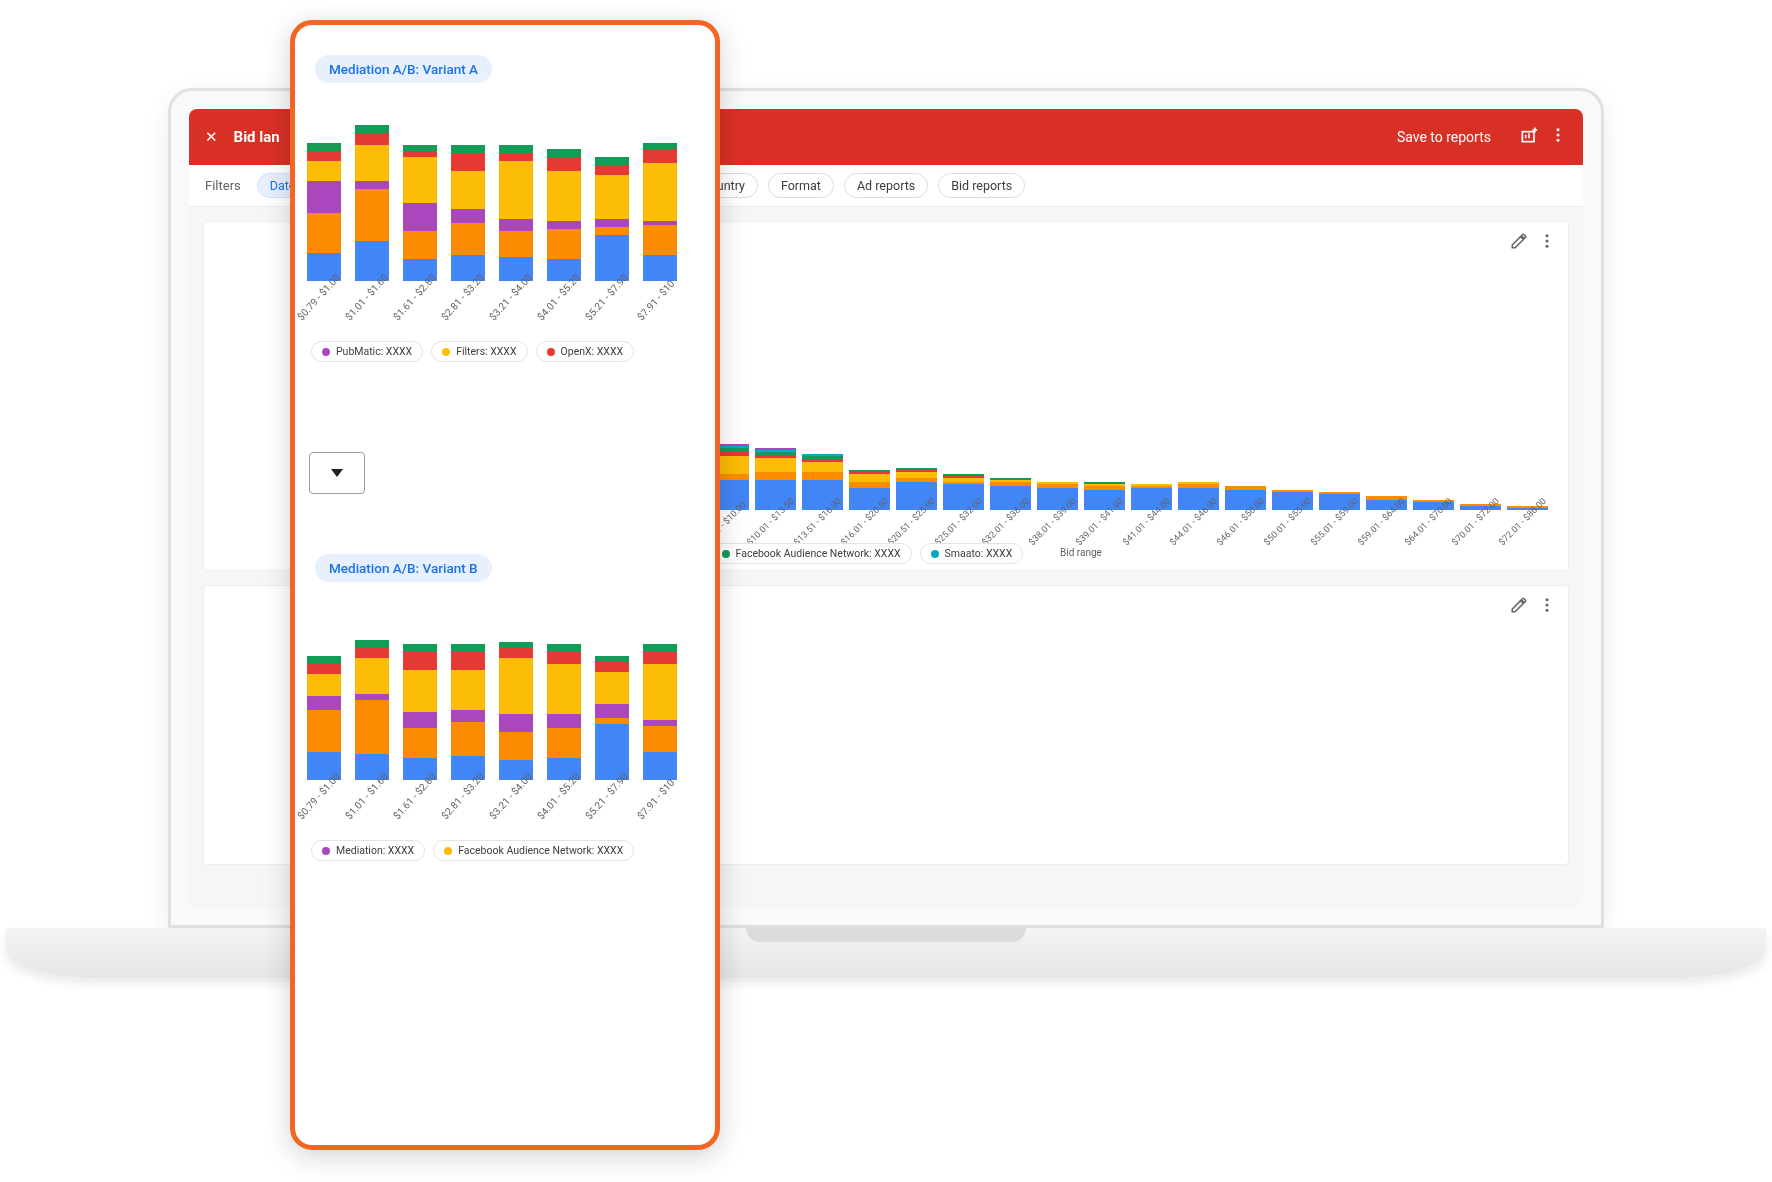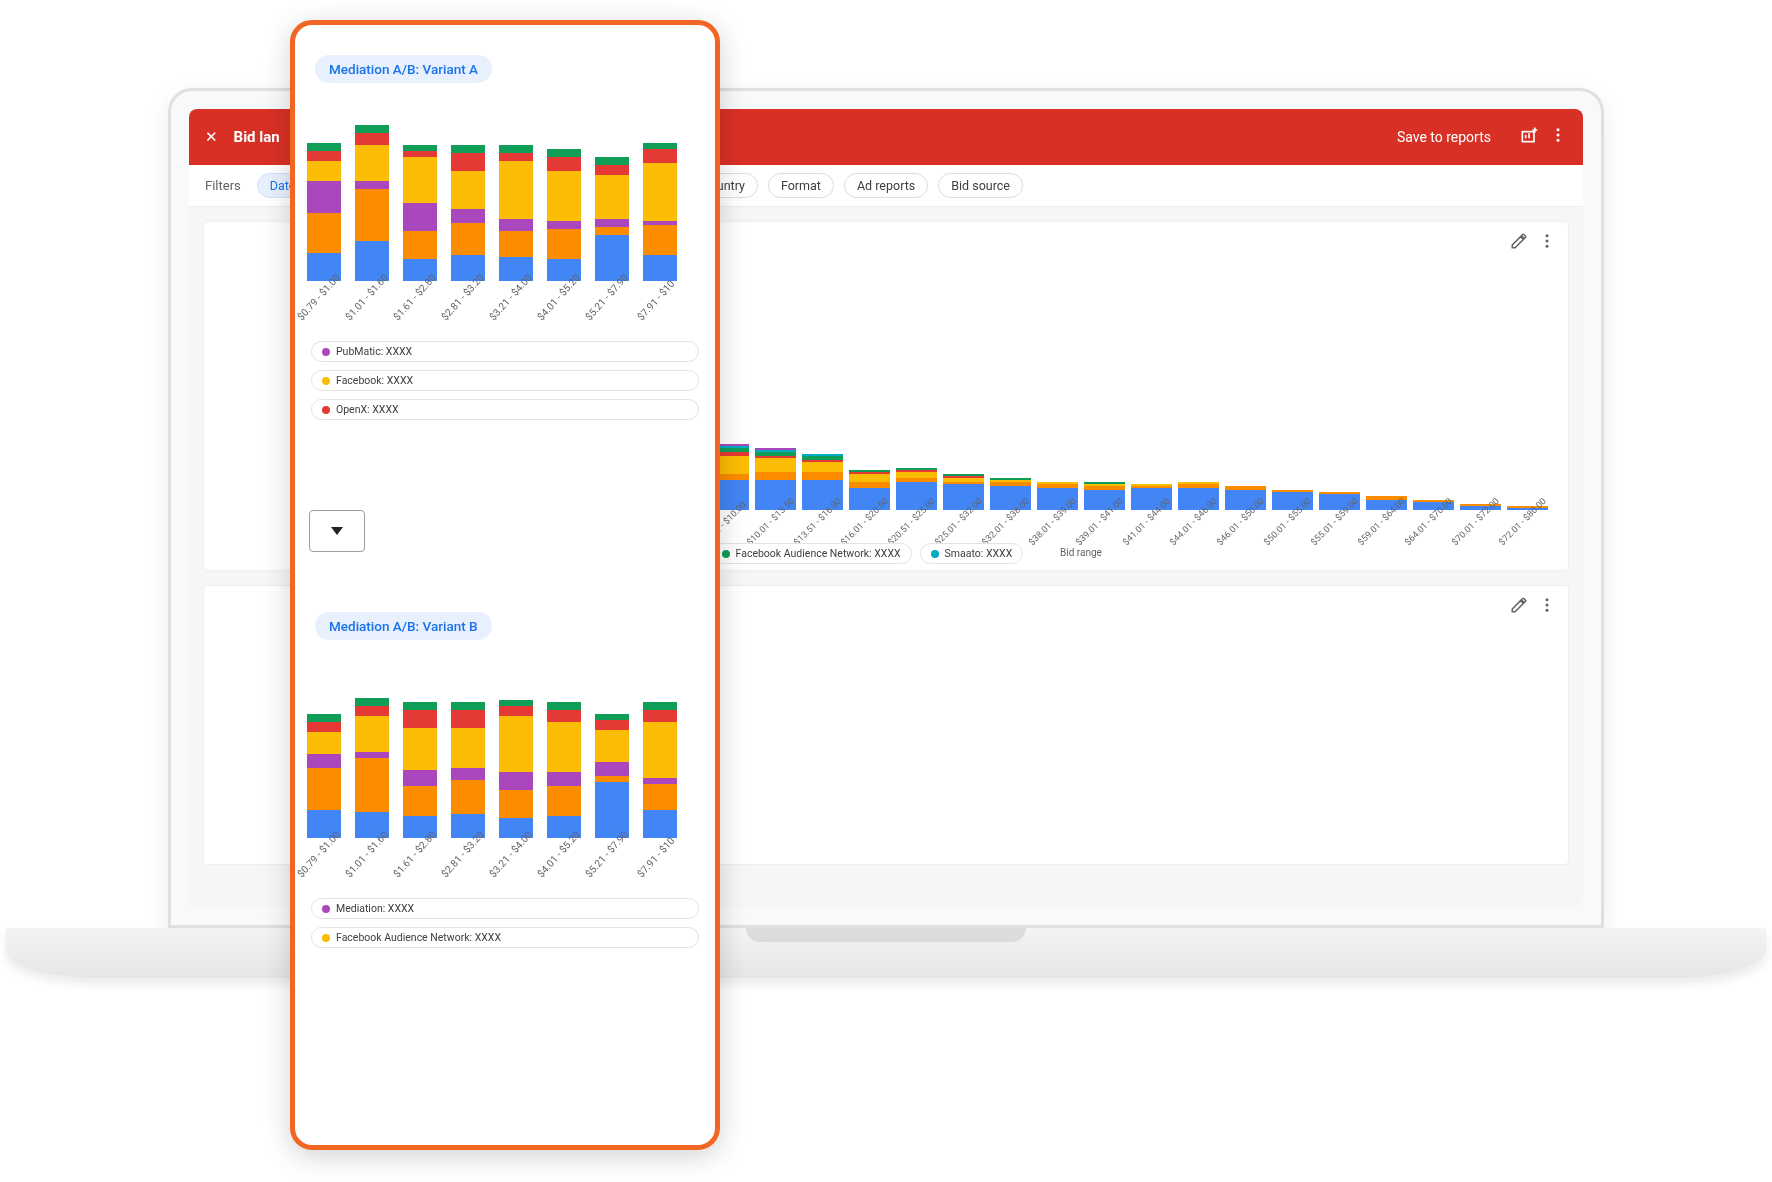--- a/index.html
+++ b/index.html
@@ -41,21 +41,21 @@
 .lpill { display:inline-flex; align-items:center; gap:6px; border:1px solid #e3e3e3; border-radius:14px; padding:3px 10px; font-size:10.5px; color:#3c4043; background:#fff; }
 .dot { width:8px; height:8px; border-radius:50%; flex-shrink:0; }
 
 
 .callout { position:absolute; top:20px; left:290px; width: 430px; height: 1130px; border: 5px solid #f26522; border-radius: 22px; background:#fff; box-shadow: 0 6px 28px rgba(0,0,0,0.18); z-index: 50; padding: 8px 6px; overflow:hidden; }
 .variant-chip { display:inline-block; background:#e8f0fe; color:#1a73e8; font-size:13.5px; font-weight:500; padding:6px 14px; border-radius:16px; margin: 22px 0 18px 14px; }
 .overlay-chart { height: 170px; display:flex; align-items:flex-end; gap:14px; padding: 0 8px 0 6px; margin-top:10px; }
 .ocol { flex:1; display:flex; flex-direction:column; justify-content:flex-end; position:relative; max-width: 34px; }
 .ocol .seg { width:100%; }
 .oxlab { position:absolute; top:100%; left:50%; transform: translateX(-50%) rotate(-48deg); transform-origin: top left; font-size:10px; color:#5f6368; white-space:nowrap; margin-top:34px; }
-.ov-legend { display:flex; flex-wrap:wrap; gap:8px; padding: 60px 10px 10px; border-top: 0; flex-direction: column; }
+.ov-legend { display:flex; flex-wrap:wrap; gap:8px; padding: 60px 10px 10px; border-top: 0; }
 .sel-box { border:1px solid #9e9e9e; border-radius:4px; width:56px; height:42px; margin:80px 0 40px 8px; display:flex; align-items:center; justify-content:center; }
 .tri-down { width:0; height:0; border-left:6px solid transparent; border-right:6px solid transparent; border-top:8px solid #202124; }
 
 
 .c-blue{background:#4285f4}.c-orange{background:#fb8c00}.c-purple{background:#ab47bc}.c-red{background:#e53935}.c-green{background:#0f9d58}.c-cyan{background:#00acc1}.c-magenta{background:#ec407a}.c-yellow{background:#fbbc04}
 
 svg.pencil { width:18px; height:18px; }
 svg.more { width:18px; height:18px; }
 </style>
 </head>
@@ -87,21 +87,21 @@
         </span>
       </div>
 
       <div class="filters">
         <span class="filter-label">Filters</span>
         <span class="chip selected">Date</span>
         <span style="flex:0 0 360px"></span>
         <span class="chip">Country</span>
         <span class="chip">Format</span>
         <span class="chip">Ad reports</span>
-        <span class="chip">Bid source</span>
+        <span class="chip">Bid reports</span>
       </div>
 
       <div class="panel-area">
         <div class="panel">
           <div class="panel-tools">
             <span class="ic"><svg class="pencil" viewBox="0 0 24 24" fill="none" stroke="#5f6368" stroke-width="2">
                   <path d="M3 17.25V21h3.75L17.81 9.94l-3.75-3.75L3 17.25zM20.71 7.04a1 1 0 0 0 0-1.41l-2.34-2.34a1 1 0 0 0-1.41 0l-1.83 1.83 3.75 3.75 1.83-1.83z"></path>
                 </svg></span>
             <span class="ic"><svg class="more" viewBox="0 0 24 24" fill="#5f6368">
                   <circle cx="12" cy="5" r="2"></circle>
@@ -364,21 +364,21 @@
         <div class="oxlab">$7.91 - $10</div>
       </div>
     </div>
   <div class="ov-legend" id="ov-legend-a">
       <span class="lpill">
         <span class="dot" style="background: rgb(171, 71, 188);"></span>
         <span>PubMatic: XXXX</span>
       </span>
       <span class="lpill">
         <span class="dot" style="background: rgb(251, 188, 4);"></span>
-        <span>Facebook: XXXX</span>
+        <span>Filters: XXXX</span>
       </span>
       <span class="lpill">
         <span class="dot" style="background: rgb(229, 57, 53);"></span>
         <span>OpenX: XXXX</span>
       </span>
     </div>
 
   <div class="sel-box">
       <span class="tri-down"></span>
     </div>

